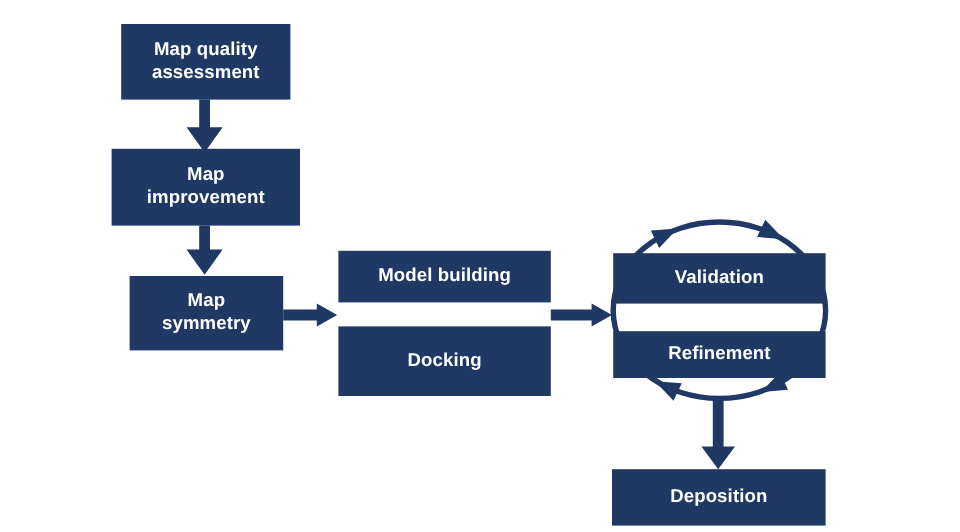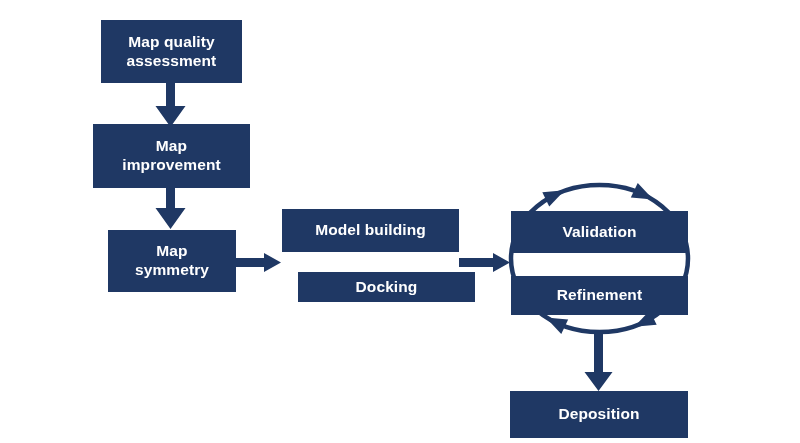--- a/index.html
+++ b/index.html
@@ -69,21 +69,21 @@
 
   <div class="node" style="left:108px; top:230px; width:128px; height:62px;">
     <span class="node-label">Map
 symmetry</span>
   </div>
 
   <div class="node" style="left:282px; top:209px; width:177px; height:43px;">
     <span class="node-label">Model building</span>
   </div>
 
-  <div class="node" style="left:298px; top:272px; width:177px; height:30px;">
+  <div class="node" style="left:282px; top:272px; width:177px; height:58px;">
     <span class="node-label">Docking</span>
   </div>
 
   <div class="node" style="left:511px; top:211px; width:177px; height:42px;">
     <span class="node-label">Validation</span>
   </div>
 
   <div class="node" style="left:511px; top:276px; width:177px; height:39px;">
     <span class="node-label">Refinement</span>
   </div>

